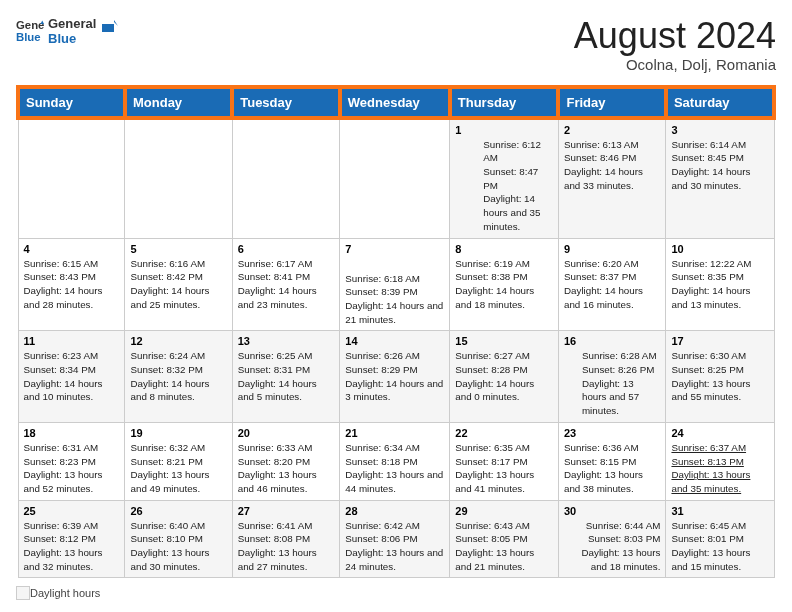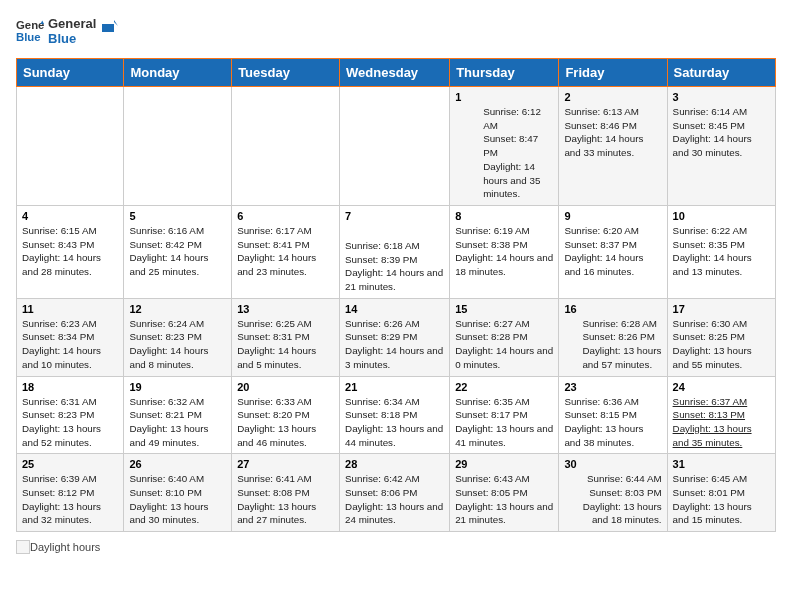--- a/index.html
+++ b/index.html
@@ -43,21 +43,21 @@
       border-collapse: collapse;
       font-size: 10.5px;
     }
     thead tr th {
       background-color: #1a6bb5;
       color: #fff;
       text-align: left;
       padding: 6px 6px;
       font-size: 13px;
       font-weight: bold;
-      border: 1px solid #f97316;
+      border: 4px solid #f97316;
     }
     tbody tr td {
       border: 1px solid #ccc;
       vertical-align: top;
       padding: 4px 5px;
       width: 113px;
       min-height: 70px;
       background: #fff;
     }
     tbody tr:nth-child(odd) td {
@@ -107,20 +107,24 @@
       <polygon points="28,8 32,8 30,4" fill="#1a6bb5"></polygon>
     </svg>
     <div style="margin-left:2px;">
       <div style="font-size:13px;font-weight:bold;color:#333;">General</div>
       <div style="font-size:13px;font-weight:bold;color:#1a6bb5;">Blue</div>
     </div>
     <svg width="18" height="18" viewBox="0 0 18 18" style="margin-left:2px;margin-bottom:8px;">
       <polygon points="4,14 14,14 14,4 18,8 14,2 14,6 2,6 2,14" fill="#1a6bb5"></polygon>
     </svg>
   </div>
+  <div class="title-area">
+    <div class="month-year">August 2024</div>
+    <div class="location">Ocolna, Dolj, Romania</div>
+  </div>
 </div>
 
 <table>
   <thead>
     <tr>
     <th>Sunday</th>
         <th>Monday</th>
         <th>Tuesday</th>
         <th>Wednesday</th>
         <th>Thursday</th>
@@ -185,36 +189,36 @@
 Daylight: 14 hours and 18 minutes.</div>
         </td>
         <td>
           <span class="day-num">9</span>
           <div class="day-detail" style="white-space: pre-line;">Sunrise: 6:20 AM
 Sunset: 8:37 PM
 Daylight: 14 hours and 16 minutes.</div>
         </td>
         <td>
           <span class="day-num">10</span>
-          <div class="day-detail" style="white-space: pre-line;">Sunrise: 6:22 AM
+          <div class="day-detail" style="white-space: pre-line;">Sunrise: 12:22 AM
 Sunset: 8:35 PM
 Daylight: 14 hours and 13 minutes.</div>
         </td>
       </tr>
       <tr>
         <td>
           <span class="day-num">11</span>
           <div class="day-detail" style="white-space: pre-line;">Sunrise: 6:23 AM
 Sunset: 8:34 PM
 Daylight: 14 hours and 10 minutes.</div>
         </td>
         <td>
           <span class="day-num">12</span>
           <div class="day-detail" style="white-space: pre-line;">Sunrise: 6:24 AM
-Sunset: 8:23 PM
+Sunset: 8:32 PM
 Daylight: 14 hours and 8 minutes.</div>
         </td>
         <td>
           <span class="day-num">13</span>
           <div class="day-detail" style="white-space: pre-line;">Sunrise: 6:25 AM
 Sunset: 8:31 PM
 Daylight: 14 hours and 5 minutes.</div>
         </td>
         <td>
           <span class="day-num">14</span>

